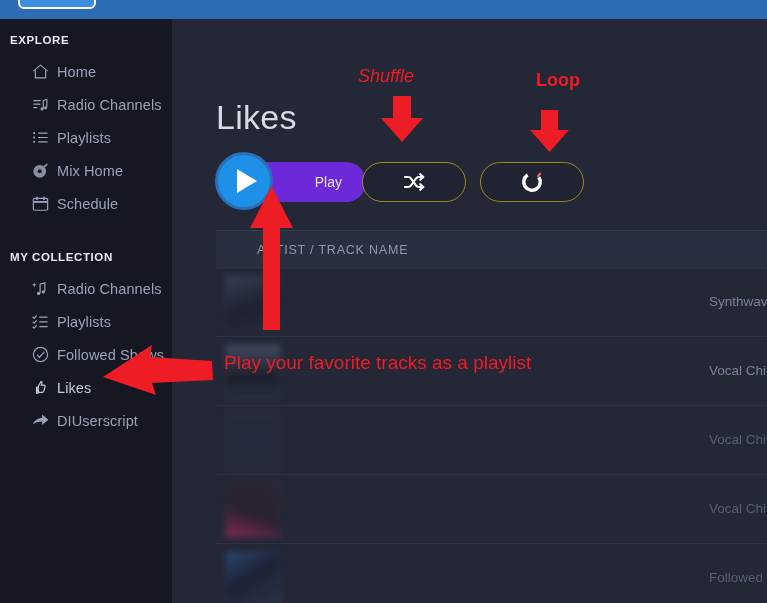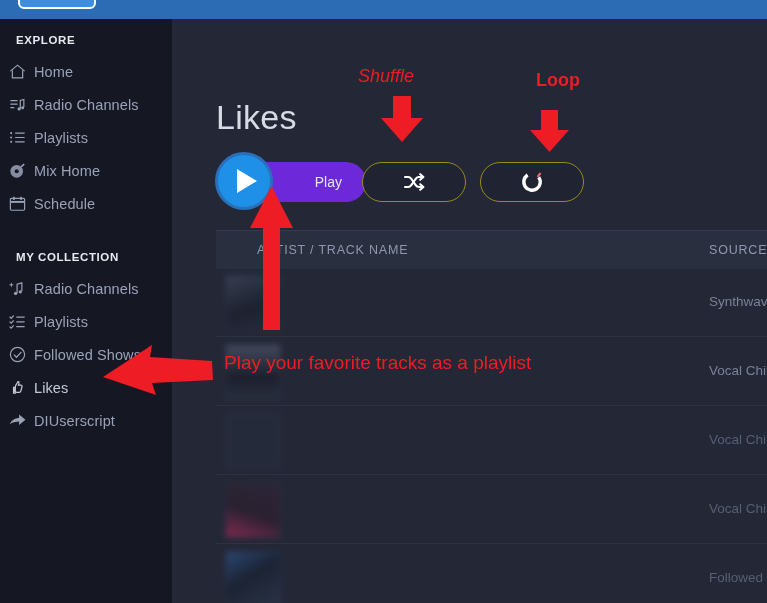--- a/index.html
+++ b/index.html
@@ -19,29 +19,29 @@
     background:#3b8ee0;border:2px solid #ffffff;border-radius:6px;
     box-sizing:border-box;
   }
   
   #sidebar{
     position:absolute;left:0;top:19px;width:172px;height:584px;
     background:#151823;
   }
   .side-head{
     color:#e8eaf0;font-size:11.5px;font-weight:bold;letter-spacing:.6px;
-    padding:0 0 0 16px;height:18px;line-height:18px;
+    padding:0 0 0 10px;height:18px;line-height:18px;
   }
   #explore-head{position:absolute;top:12px;left:0;}
   #collection-head{position:absolute;top:229px;left:0;}
   .nav-list{position:absolute;left:0;width:172px;margin:0;padding:0;list-style:none;}
   #explore-list{top:36px;}
   #collection-list{top:253px;}
   .nav-item{
-    height:33px;display:flex;align-items:center;padding-left:8px;cursor:pointer;
+    height:33px;display:flex;align-items:center;padding-left:31px;cursor:pointer;
     box-sizing:border-box;
   }
   .nav-ico{
     width:26px;height:22px;flex:0 0 26px;display:flex;align-items:center;
     color:#9aa2b8;
   }
   .nav-ico svg{display:block;}
   .nav-label{
     color:#9aa2b8;font-size:14.5px;letter-spacing:.1px;white-space:nowrap;
   }
@@ -289,21 +289,20 @@
     <span>
       <svg width="26" height="26" viewBox="0 0 24 24" fill="none">
         <circle cx="12" cy="12" r="7.6" stroke="#ffffff" stroke-width="3.2" stroke-dasharray="36 12" transform="rotate(-35 12 12)"></circle>
         <path d="M17.6 6.6 19.4 4.4" stroke="#e86a6a" stroke-width="2" stroke-linecap="round"></path>
       </svg>
     </span>
   </div>
 
   <div id="table-head">
     <span id="th-artist">ARTIST / TRACK NAME</span>
-    <span id="th-source">SOURCE</span>
   </div>
 
   <div id="track-list">
 
     <div class="track-row">
       <div class="track-thumb t1"></div>
       <div class="track-text">
         <div class="track-title"></div>
         <div class="track-artist"></div>
       </div>

